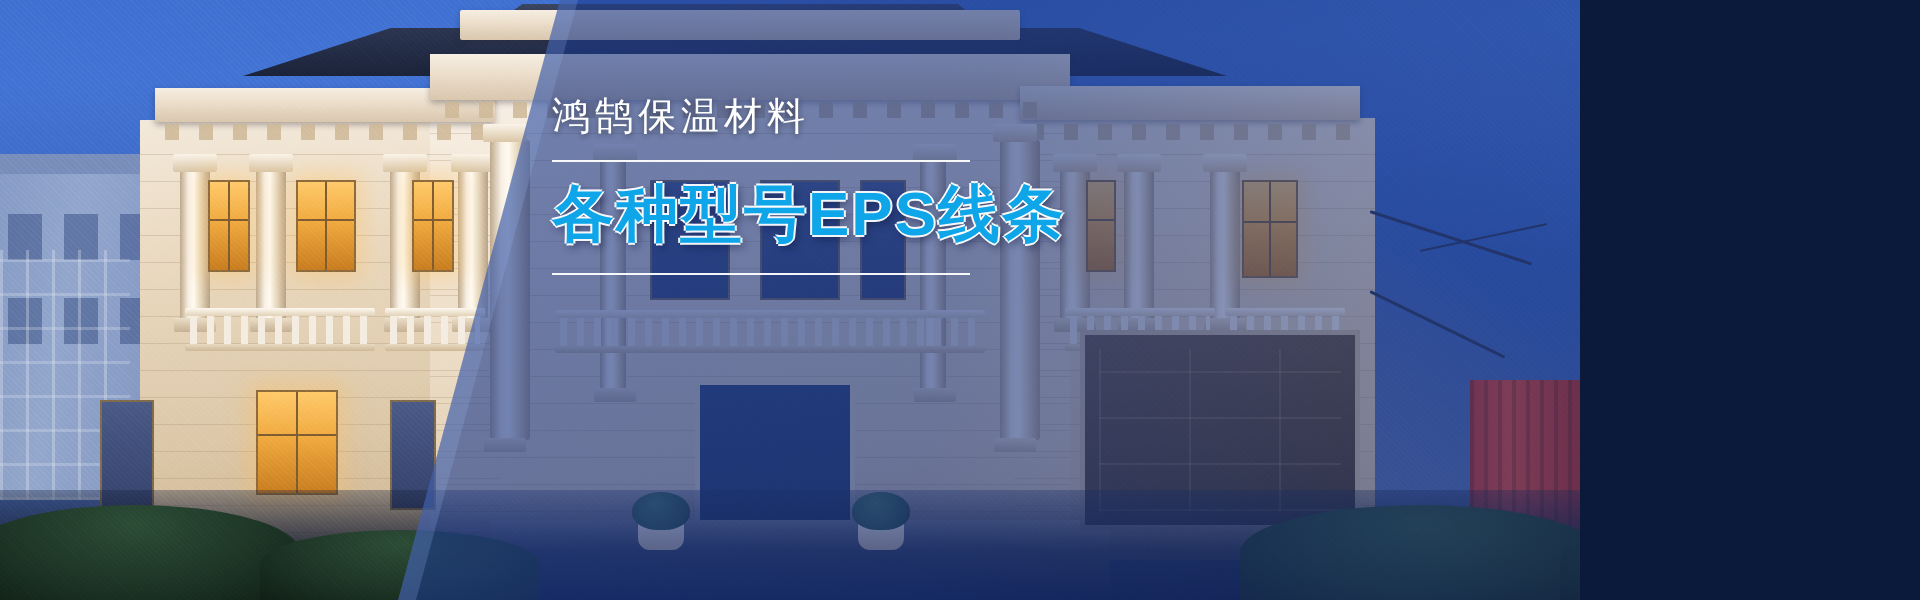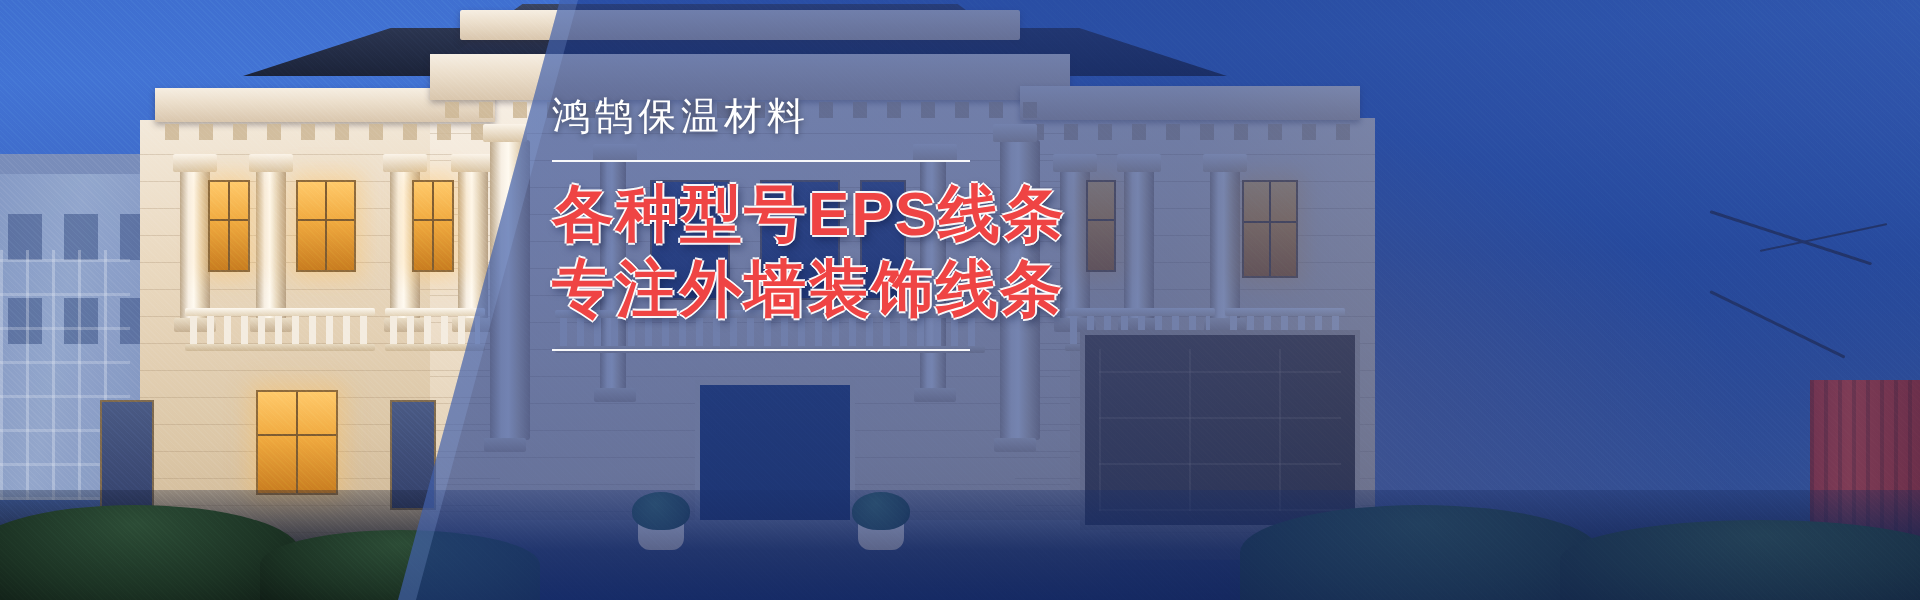--- a/index.html
+++ b/index.html
@@ -5,21 +5,21 @@
 <style>
   * { margin:0; padding:0; box-sizing:border-box; }
   html, body {
     width:1920px; height:600px; overflow:hidden;
     background:#0b1a3a;
     font-family:"Liberation Sans","DejaVu Sans",sans-serif;
   }
 
   #banner {
     position:relative;
-    width:1920px; height:600px;
+    width:1580px; height:600px;
     overflow:hidden;
   }
 
   
   .sky {
     position:absolute; inset:0;
     background:
       radial-gradient(ellipse 1100px 520px at 52% 72%,
         rgba(255,205,140,0.50) 0%, rgba(255,180,110,0.18) 38%, rgba(40,70,150,0) 68%),
       linear-gradient(178deg,
@@ -251,21 +251,21 @@
     letter-spacing:5px; line-height:1.1;
     text-shadow:0 2px 6px rgba(0,0,0,.45);
     white-space:nowrap;
   }
   .rule-top {
     width:418px; height:2px; background:#ffffff;
     margin:22px 0 14px 0; opacity:.95;
   }
   .headline { margin:0; }
   .headline .line {
-    font-size:62px; font-weight:bold; color:#ef4444;
+    font-size:62px; font-weight:bold; color:#0ea5e9;
     letter-spacing:2px; line-height:1.22; white-space:nowrap;
     text-shadow:
       2px 0 0 rgba(255,255,255,.95),
      -2px 0 0 rgba(255,255,255,.95),
       0 2px 0 rgba(255,255,255,.95),
       0 -2px 0 rgba(255,255,255,.95),
       3px 4px 8px rgba(10,20,60,.55);
   }
   .rule-bottom {
     width:418px; height:2px; background:#ffffff;
@@ -399,18 +399,17 @@
   <div class="halftone"></div>
 
   <div class="panel"></div>
   <div class="panel-edge"></div>
 
   <div class="textblock">
     <div class="brand">鸿鹄保温材料</div>
     <div class="rule-top"></div>
     <div class="headline">
       <div class="line">各种型号EPS线条</div>
-      <div class="line">专注外墙装饰线条</div>
     </div>
     <div class="rule-bottom"></div>
   </div>
 
 </div>
 
 </body></html>

